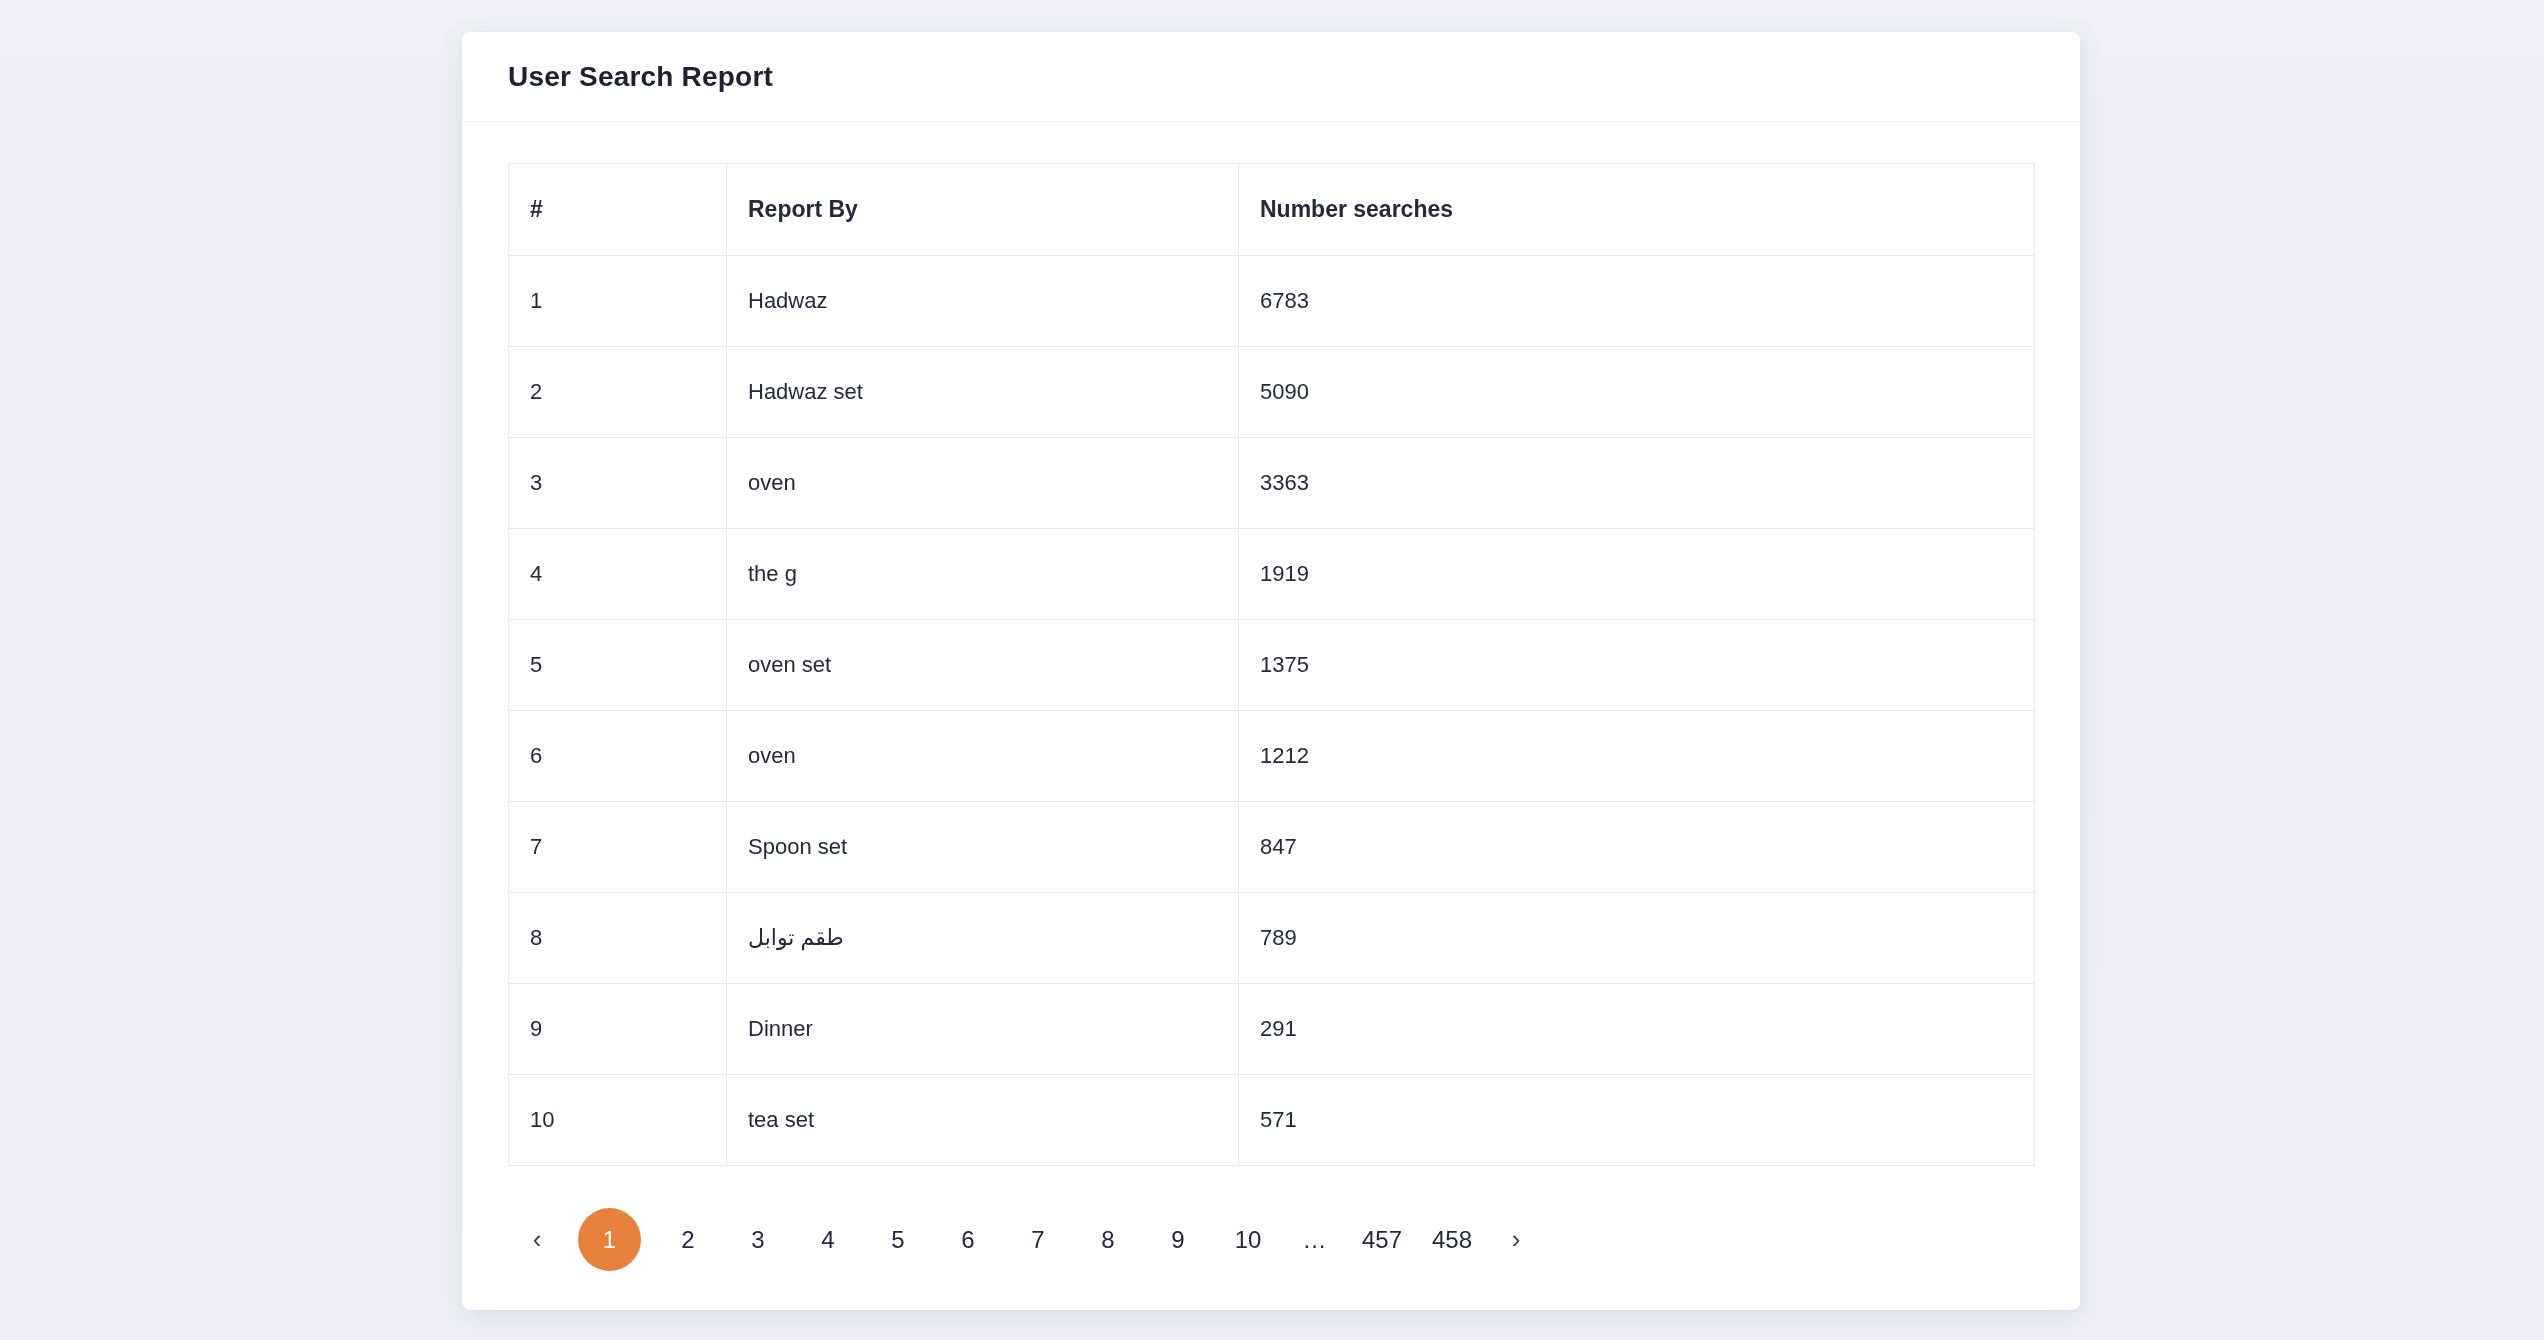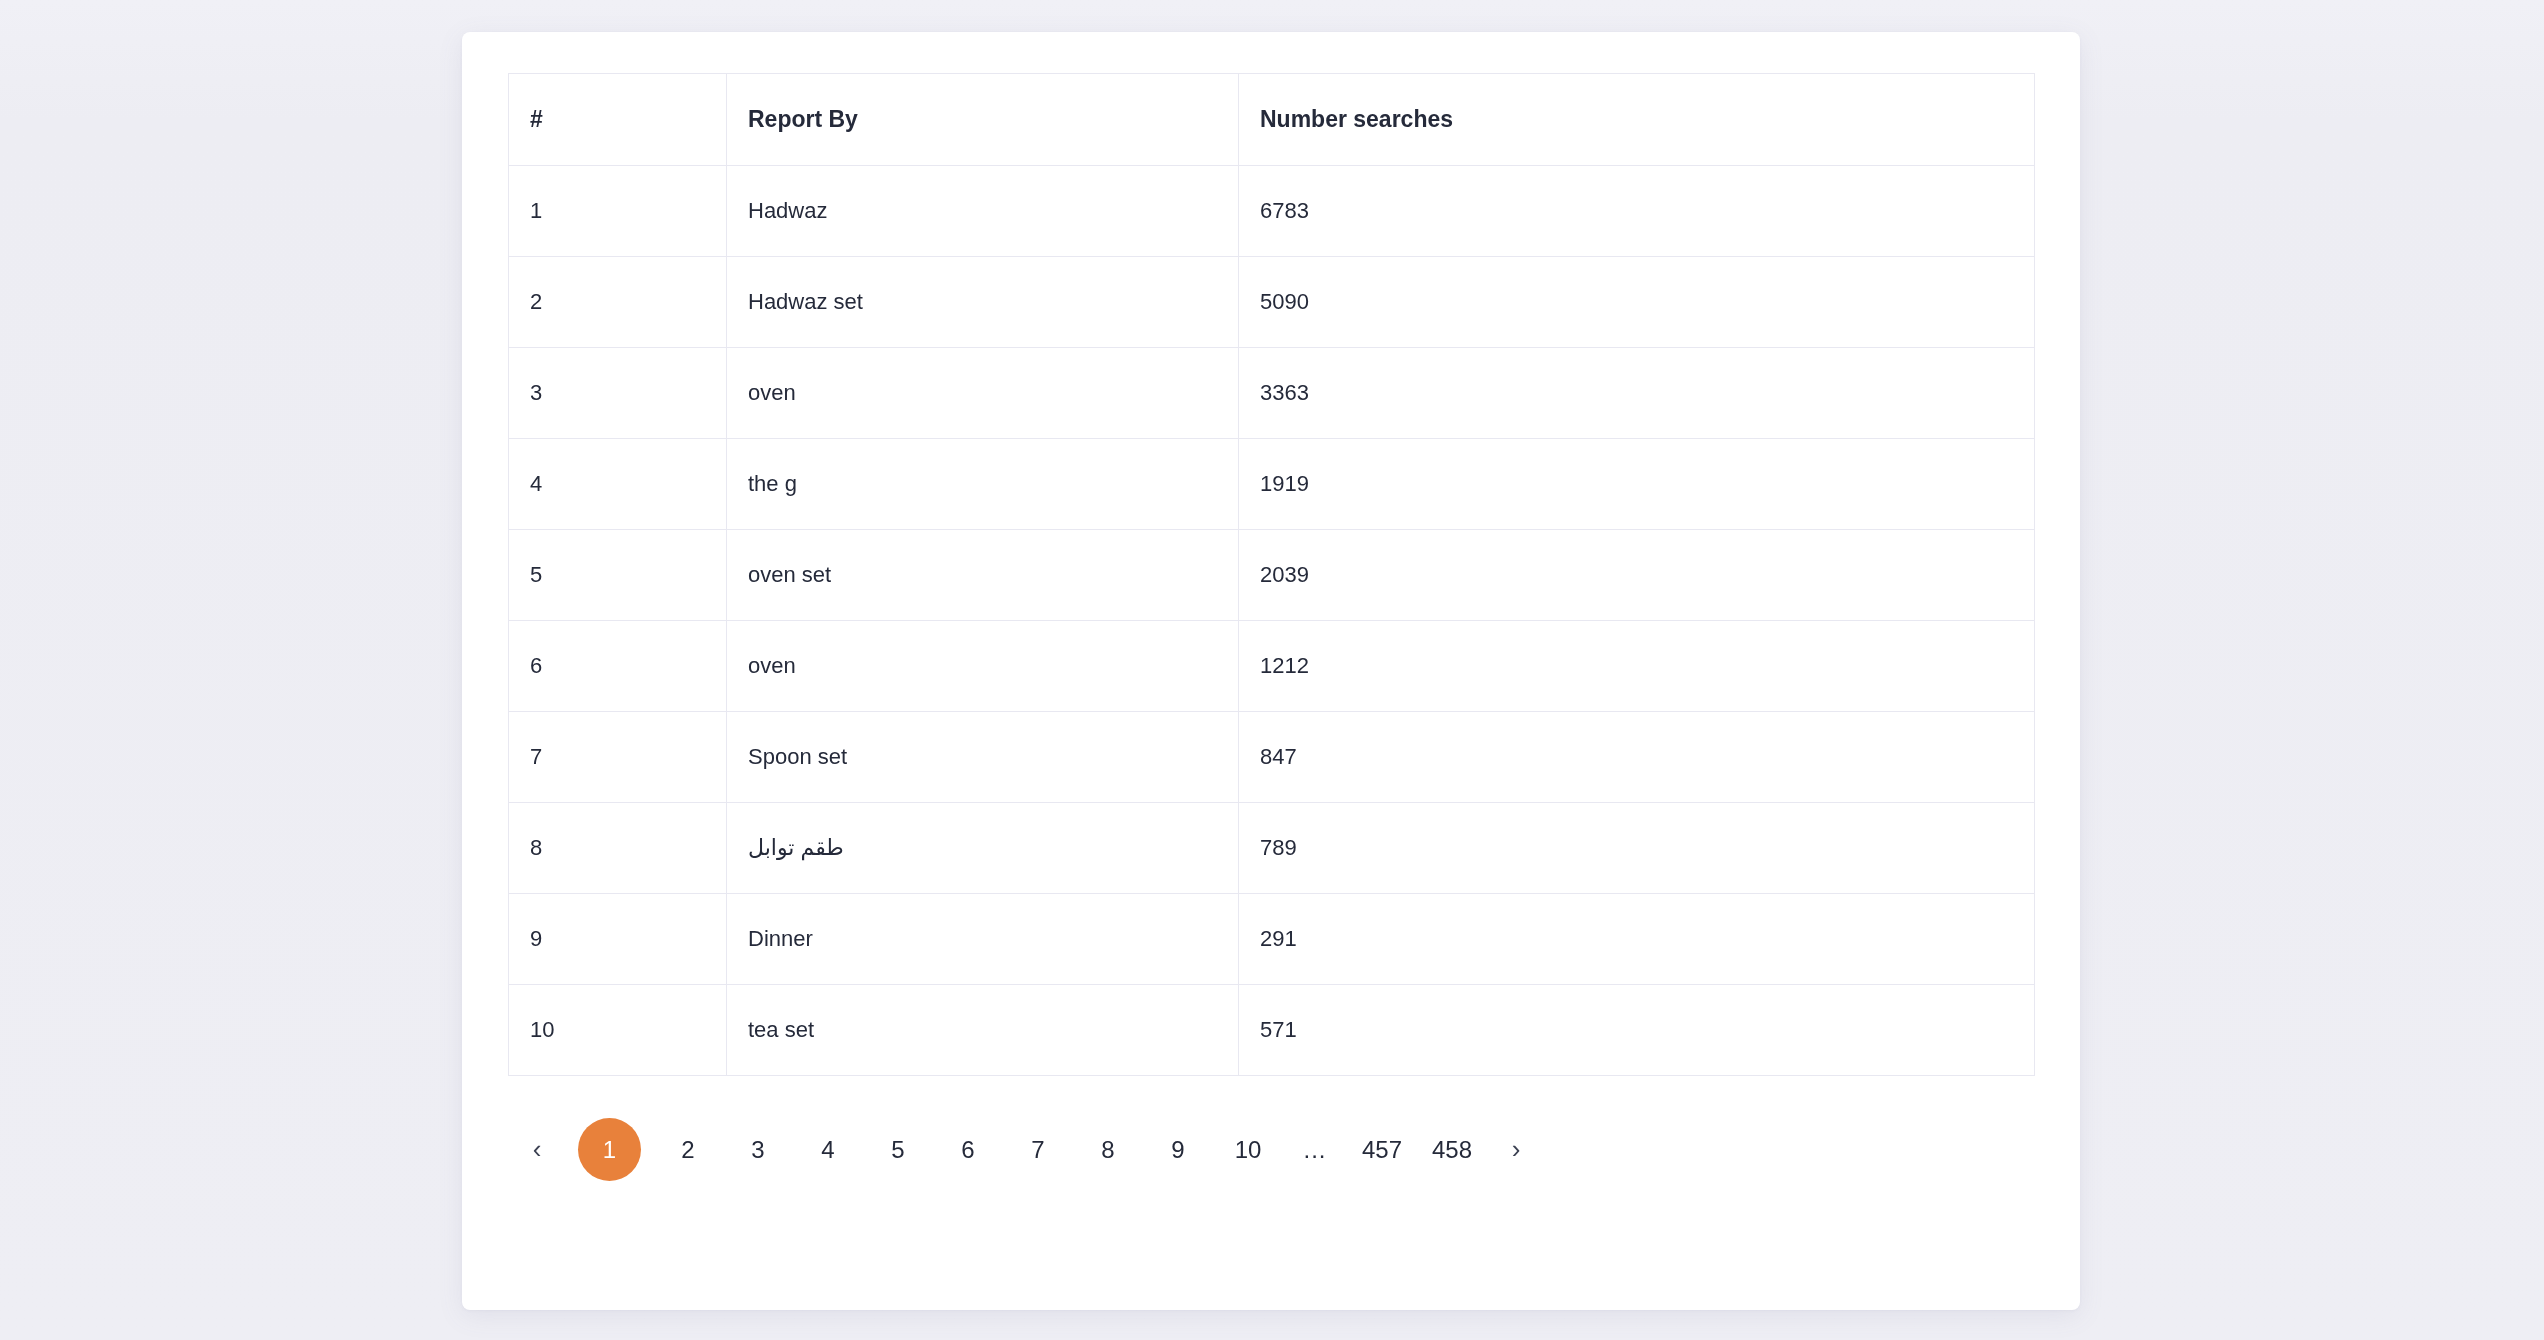--- a/index.html
+++ b/index.html
@@ -119,20 +119,23 @@
     min-width: 40px;
     letter-spacing: 1px;
   }
 </style>
 </head>
 <body>
 
 <div class="page-bg">
   <div class="card">
 
+    <div class="card-header">
+      <div class="card-title">User Search Report</div>
+    </div>
 
     <div class="card-body">
       <table class="report-table">
         <colgroup>
           <col class="col-index">
           <col class="col-search">
           <col class="col-count">
         </colgroup>
         <thead>
           <tr>
@@ -158,21 +161,21 @@
           <td>3363</td>
         </tr>
             <tr>
           <td>4</td>
           <td>the g</td>
           <td>1919</td>
         </tr>
             <tr>
           <td>5</td>
           <td>oven set</td>
-          <td>2039</td>
+          <td>1375</td>
         </tr>
             <tr>
           <td>6</td>
           <td>oven</td>
           <td>1212</td>
         </tr>
             <tr>
           <td>7</td>
           <td>Spoon set</td>
           <td>847</td>

